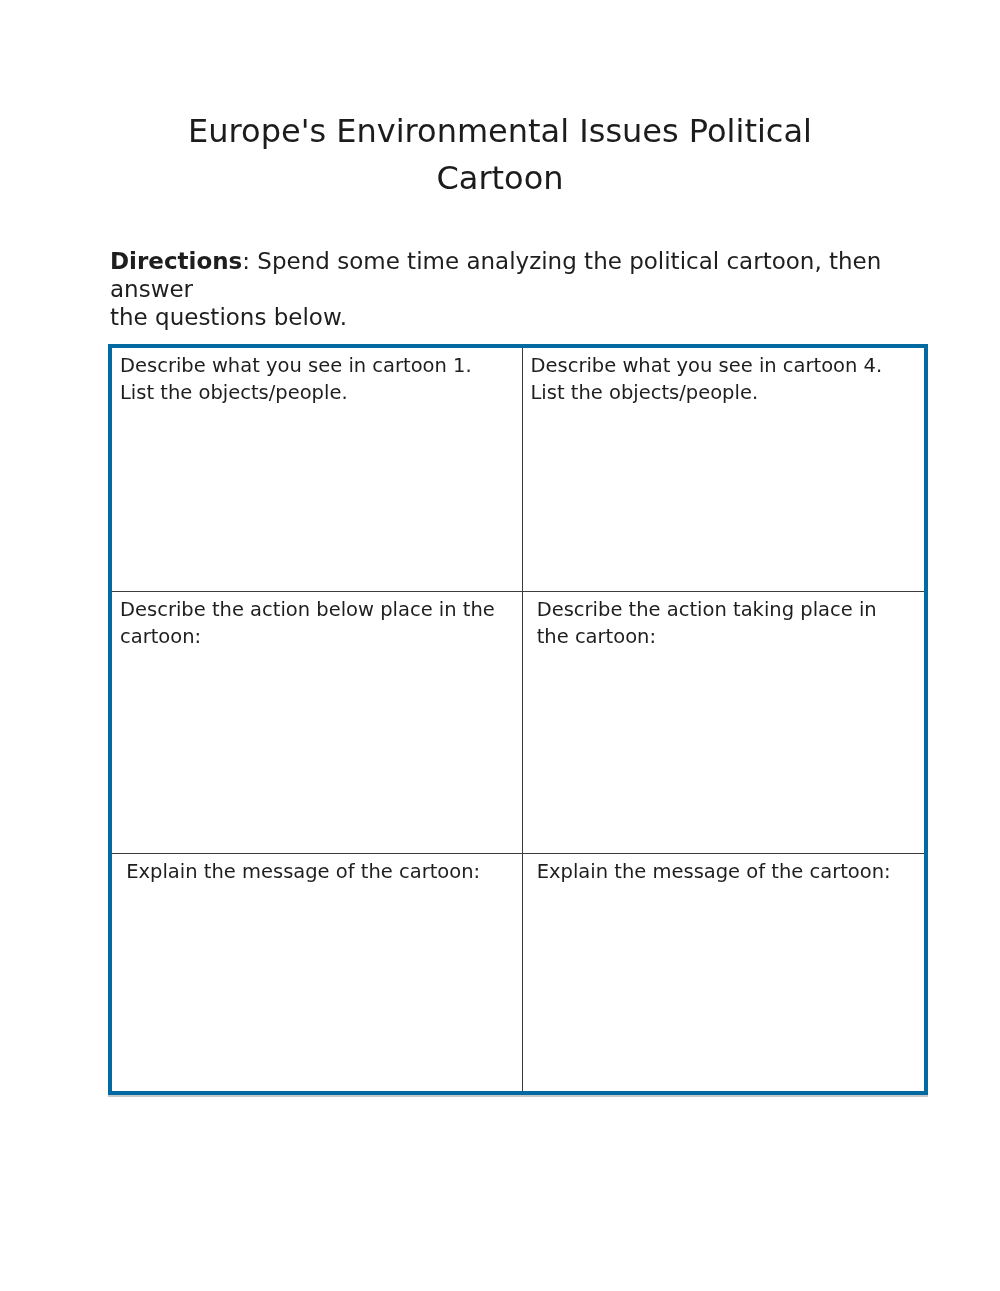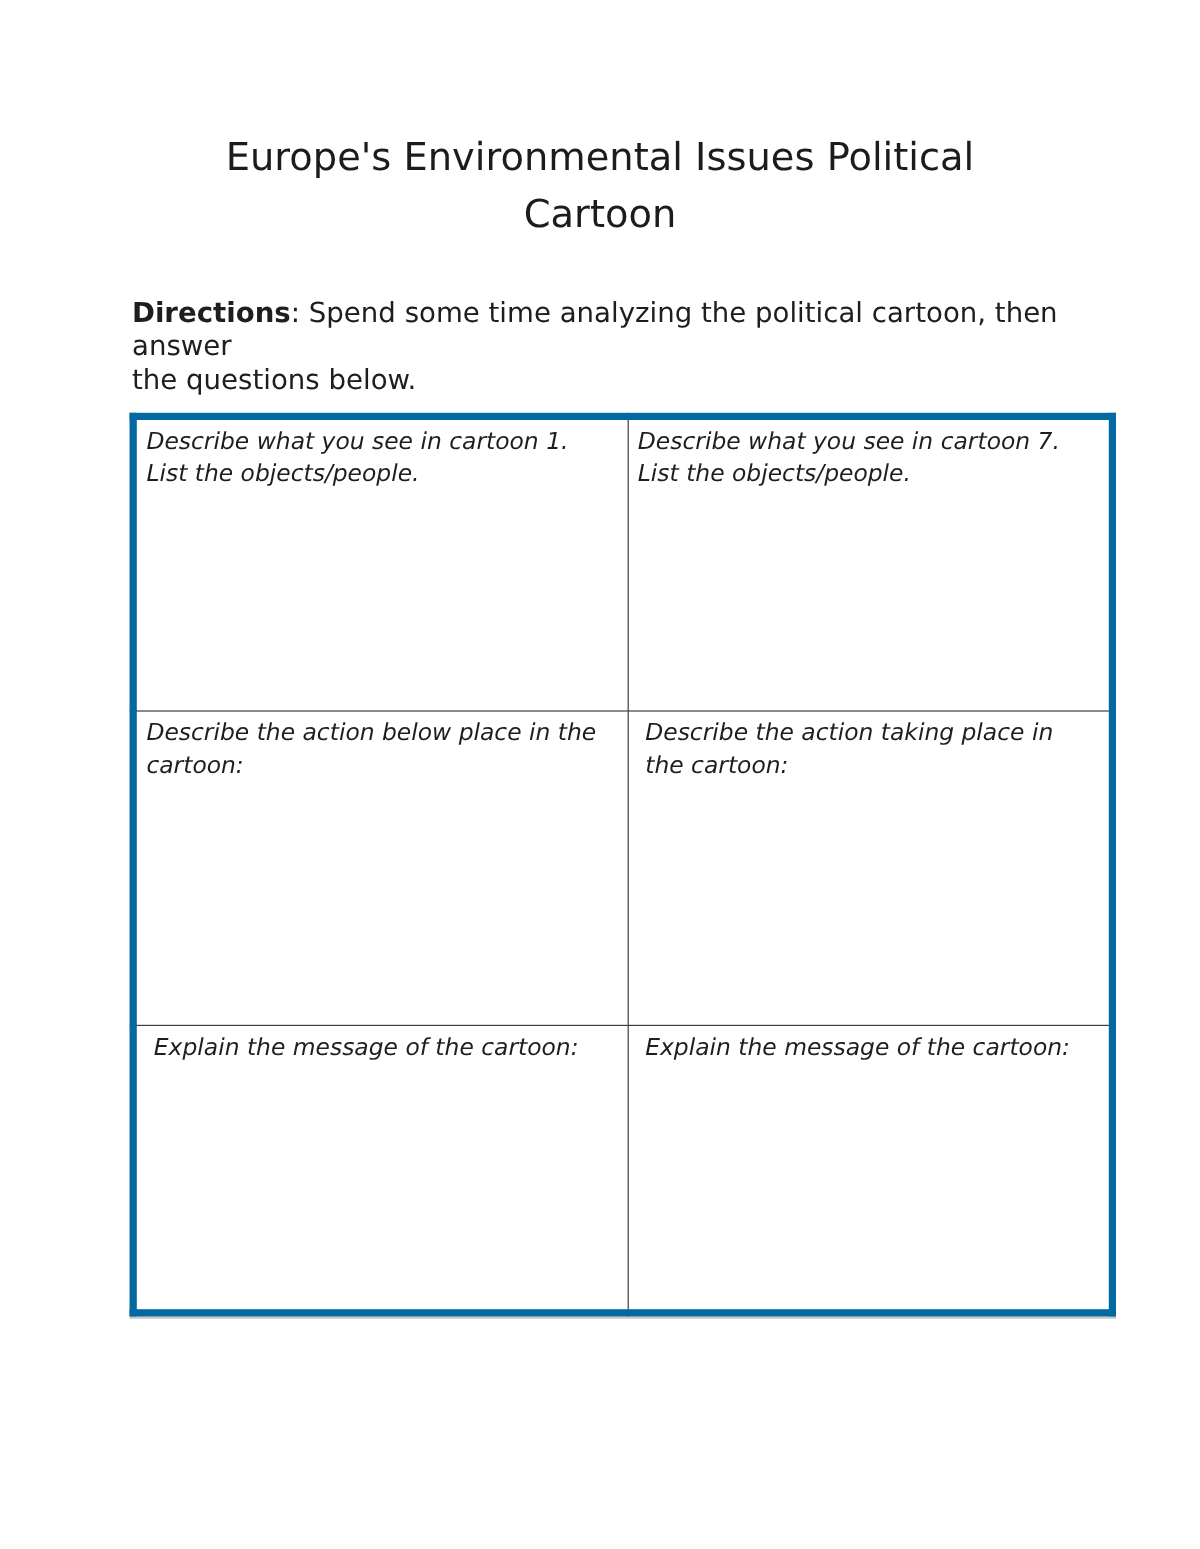--- a/index.html
+++ b/index.html
@@ -39,23 +39,22 @@
 
   .directions strong {
     font-weight: 700;
   }
 
   table.grid {
     margin: 13px 0 0 108px;
     width: 816px;
     border-collapse: collapse;
     table-layout: fixed;
-    border: 6px solid #0369a1;
+    border: 4px solid #0369a1;
     box-shadow: 0 2px 0 #c9c9c9;
-    font-style: italic;
   }
 
   table.grid col.col-left  { width: 412px; }
   table.grid col.col-right { width: 404px; }
 
   table.grid td {
     border: 1.4px solid #3c3c3c;
     vertical-align: top;
     padding: 4px 8px;
     font-size: 19.5px;
@@ -82,21 +81,21 @@
 
   <table class="grid">
     <colgroup>
       <col class="col-left">
       <col class="col-right">
     </colgroup>
     <tbody>
       <tr class="row-1">
         <td>Describe what you see in cartoon 1.
 List the objects/people.</td>
-        <td>Describe what you see in cartoon 7.
+        <td>Describe what you see in cartoon 4.
 List the objects/people.</td>
       </tr>
       <tr class="row-2">
         <td>Describe the action below place in the
 cartoon:</td>
         <td> Describe the action taking place in
  the cartoon:</td>
       </tr>
       <tr class="row-3">
         <td> Explain the message of the cartoon:</td>

